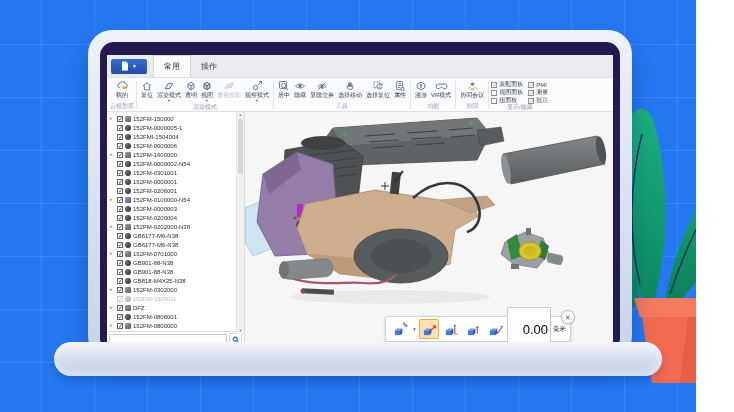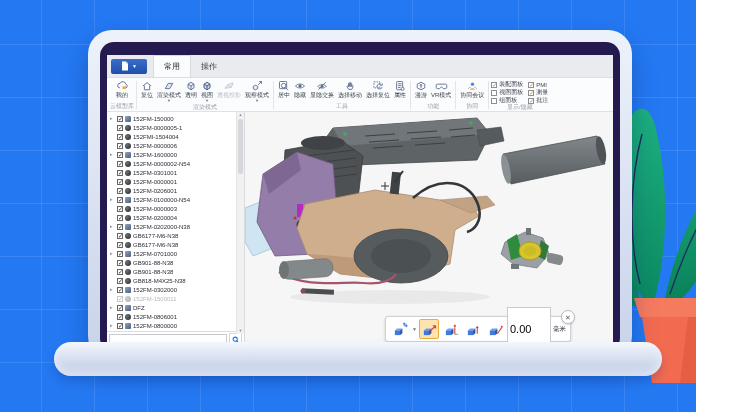--- a/index.html
+++ b/index.html
@@ -66,21 +66,21 @@
   .searchrow input{flex:1;height:9px;border:1px solid #C8CACF;font-size:6px;padding:0 2px;min-width:0;}
   .sbtn{width:11px;height:11px;display:flex;align-items:center;justify-content:center;border:1px solid #D4D5D9;background:#fff;}
   .viewport{flex:1;position:relative;background:#F6F6F7;min-width:0;}
   .viewport > svg.model{position:absolute;inset:0;}
   
   .etoolbar{position:absolute;left:140px;bottom:5px;height:24px;background:#fff;border:1px solid #CFCFD4;border-radius:3px;
     box-shadow:0 1px 3px rgba(0,0,0,.18);display:flex;align-items:center;padding:0 4px;gap:2px;}
   .ebtn{width:18px;height:18px;border:1px solid transparent;border-radius:2px;display:flex;align-items:center;justify-content:center;}
   .ebtn.selected{background:#FDE3B0;border-color:#F0A93C;}
   .ecaret{font-size:5px;color:#707683;width:5px;}
-  .etoolbar input{width:38px;height:12px;border:1px solid #C8CACF;font-size:11px;padding:15px 2px;}
+  .etoolbar input{width:38px;height:12px;border:1px solid #C8CACF;font-size:13px;padding:15px 2px;text-align:right;}
   .eunit{font-size:6.5px;color:#33373F;white-space:nowrap;}
   .eclose{position:absolute;top:-7px;right:-5px;width:12px;height:12px;border-radius:50%;background:#fff;border:1px solid #B9BBC0;
     display:flex;align-items:center;justify-content:center;font-size:7px;line-height:7px;color:#5B5F66;box-shadow:0 1px 2px rgba(0,0,0,.15);}
 </style>
 </head>
 <body>
 
 <div class="stage">
 
   <svg class="plant" viewBox="0 0 150 315">

